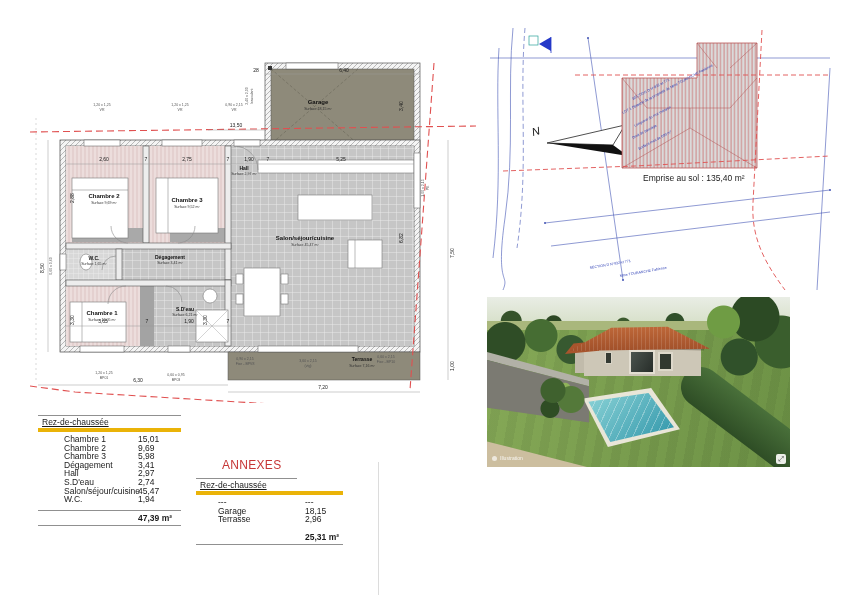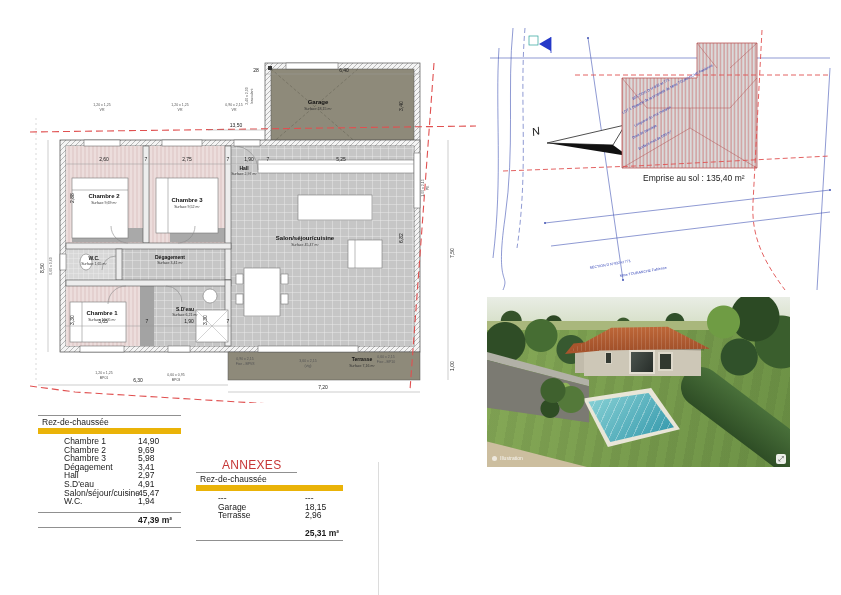--- a/index.html
+++ b/index.html
@@ -2,21 +2,21 @@
 <html><head>
 <meta charset="utf-8">
 <style>
   * { margin:0; padding:0; box-sizing:border-box; }
   body { width:841px; height:595px; background:#fff; font-family:"Liberation Sans", sans-serif; position:relative; overflow:hidden; }
   .abs { position:absolute; }
 
   
   .tbl-title { color:#c63636; font-size:12px; letter-spacing:.3px; }
   .tbl { border-top:1px solid #909090; font-size:8.5px; color:#1a1a1a; }
-  .tbl-head { padding:1px 0 1px 4px; border-bottom:6px solid #eab308; }
+  .tbl-head { padding:1px 0 1px 4px; border-bottom:4px solid #eab308;text-decoration:underline; }
   .tbl-row { display:flex; line-height:8.6px; }
   .tbl-row .lbl { padding-left:26px; width:100px; }
   .tbl-row .val { flex:1; }
   .annexes .tbl-row .lbl { padding-left:22px; width:109px; }
   .tbl-total { display:flex; border-top:1px solid #909090; border-bottom:1px solid #909090; font-weight:bold; margin-top:4px; padding:2px 0; }
   .tbl-total .sp { width:100px; }
   .annexes .tbl-total .sp { width:109px; }
 
   
   .render { left:487px; top:297px; width:303px; height:170px; overflow:hidden; background:#7da454; }
@@ -369,60 +369,60 @@
   </div>
   <div class="r-badge">⤢</div>
 </div>
 
 <div class="abs" style="left:38px; top:408px; width:143px;">
   <div class="tbl" style="margin-top:7px;">
     <div class="tbl-head">Rez-de-chaussée</div>
     <div style="padding:3px 0 2px;">
       <div class="tbl-row">
           <span class="lbl">Chambre 1</span>
-          <span class="val">14,90</span>
+          <span class="val">15,01</span>
         </div>
       <div class="tbl-row">
           <span class="lbl">Chambre 2</span>
           <span class="val">9,69</span>
         </div>
       <div class="tbl-row">
           <span class="lbl">Chambre 3</span>
           <span class="val">5,98</span>
         </div>
       <div class="tbl-row">
           <span class="lbl">Dégagement</span>
           <span class="val">3,41</span>
         </div>
       <div class="tbl-row">
           <span class="lbl">Hall</span>
           <span class="val">2,97</span>
         </div>
       <div class="tbl-row">
           <span class="lbl">S.D'eau</span>
-          <span class="val">4,91</span>
+          <span class="val">2,74</span>
         </div>
       <div class="tbl-row">
           <span class="lbl">Salon/séjour/cuisine</span>
           <span class="val">45,47</span>
         </div>
       <div class="tbl-row">
           <span class="lbl">W.C.</span>
           <span class="val">1,94</span>
         </div>
     </div>
     <div class="tbl-total">
         <span class="sp"></span>
         <span>47,39 m²</span>
       </div>
   </div>
 </div>
 
 <div class="abs annexes" style="left:196px; top:458px; width:147px;">
-  <div class="tbl-title" style="text-indent:26px; width:101px; border-bottom:1px solid #909090; ">ANNEXES</div>
+  <div class="tbl-title" style="text-indent:26px; width:101px; border-bottom:1px solid #909090; padding-bottom:6px;">ANNEXES</div>
   <div class="tbl" style="border-top:none;">
     <div class="tbl-head">Rez-de-chaussée</div>
     <div style="padding:3px 0 2px;">
       <div class="tbl-row">
           <span class="lbl">---</span>
           <span class="val">---</span>
         </div>
       <div class="tbl-row">
           <span class="lbl">Garage</span>
           <span class="val">18,15</span>

